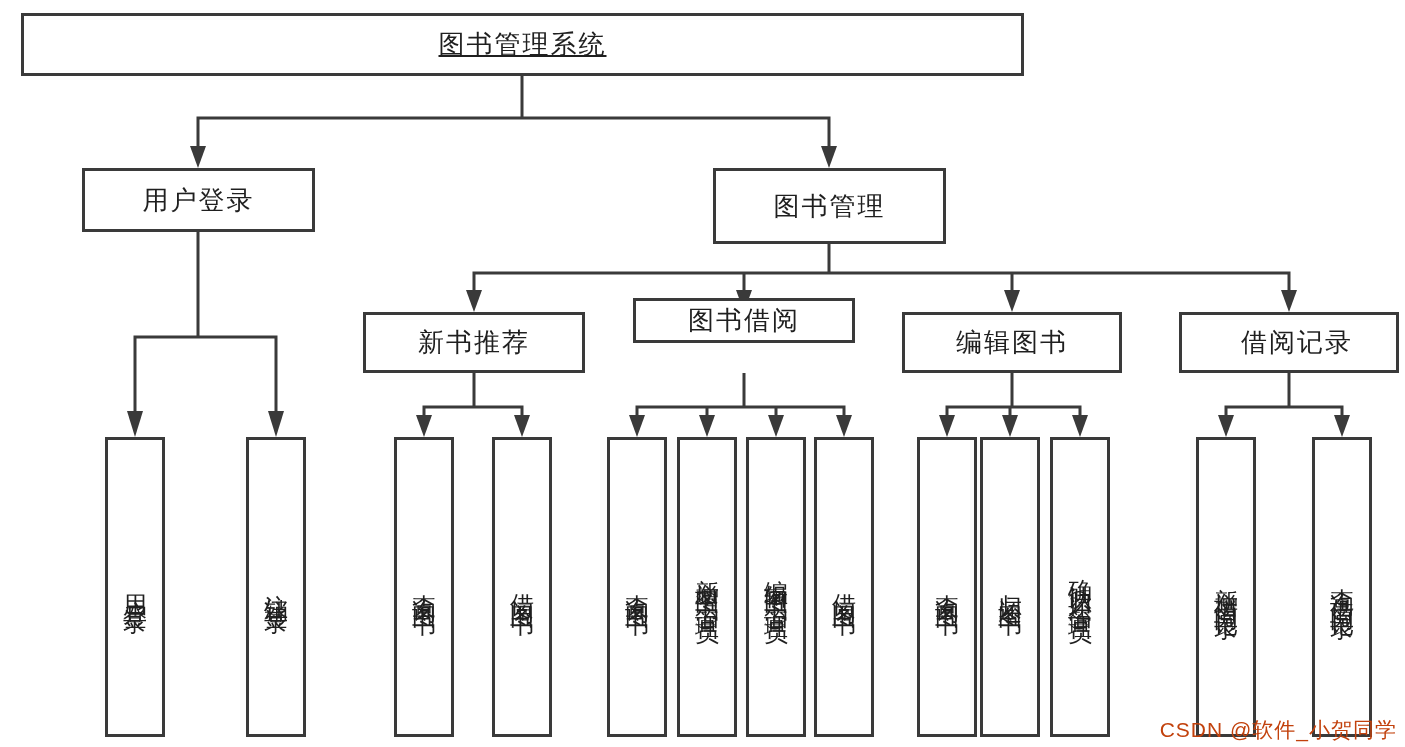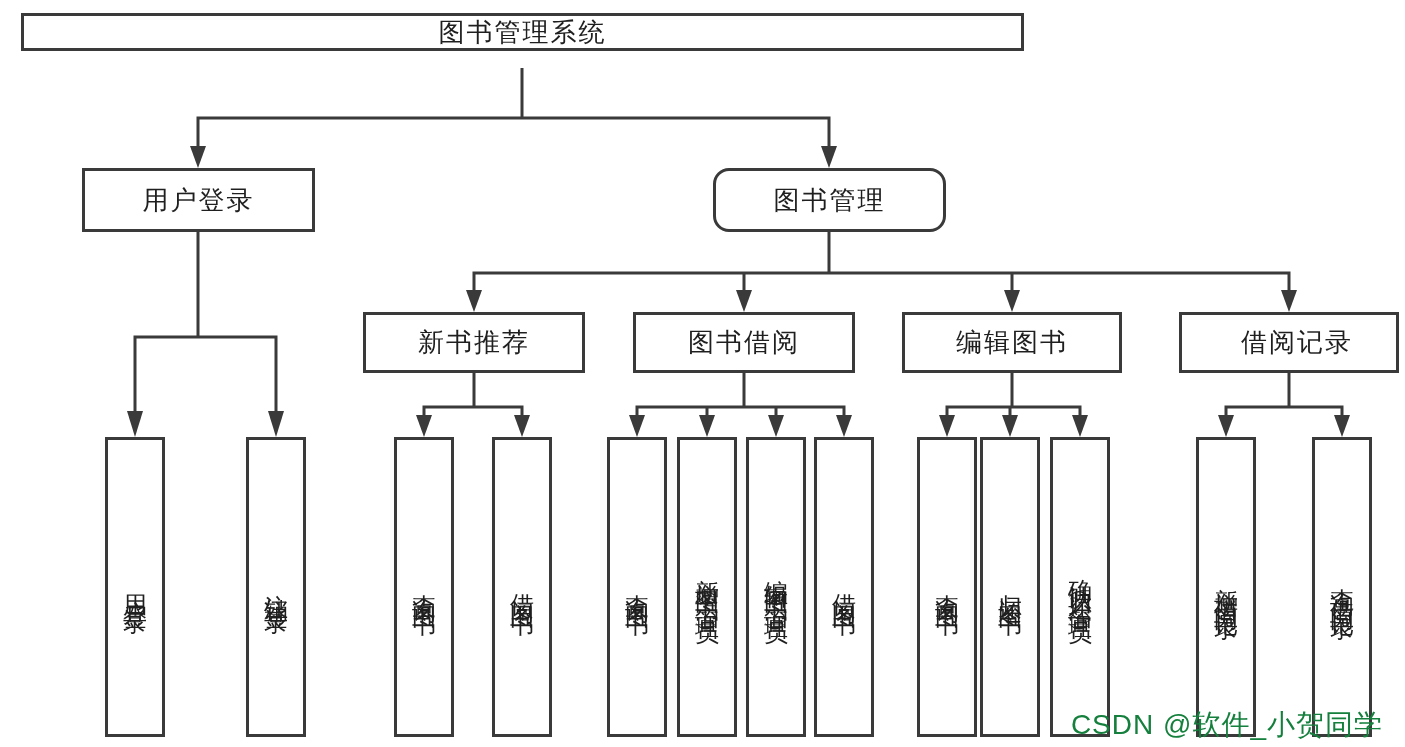--- a/index.html
+++ b/index.html
@@ -43,25 +43,25 @@
     align-items: center;
     justify-content: center;
     writing-mode: vertical-rl;
     text-orientation: mixed;
     font-size: 24px;
     letter-spacing: 6px;
     line-height: 1;
   }
   .watermark {
     position: absolute;
-    right: 22px;
+    right: 8px;
     bottom: 3px;
-    font-size: 28px;
+    font-size: 21px;
     letter-spacing: 1px;
-    color: #15803d;
+    color: #c2410c;
     z-index: 5;
     white-space: nowrap;
   }
 </style>
 </head>
 <body>
 
 <div class="stage">
 
   <svg class="connectors" viewBox="0 0 1405 747" xmlns="http://www.w3.org/2000/svg">
@@ -90,27 +90,27 @@
       <polygon points="768,415 784,415 776,437"></polygon>
       <polygon points="836,415 852,415 844,437"></polygon>
       <polygon points="939,415 955,415 947,437"></polygon>
       <polygon points="1002,415 1018,415 1010,437"></polygon>
       <polygon points="1072,415 1088,415 1080,437"></polygon>
       <polygon points="1218,415 1234,415 1226,437"></polygon>
       <polygon points="1334,415 1350,415 1342,437"></polygon>
     </g>
   </svg>
 
-  <div class="node root" style="left:21px; top:13px; width:1003px; height:38px;">图书管理系统</div>
+  <div class="node root" style="left:21px; top:13px; width:1003px; height:63px;text-decoration:underline;">图书管理系统</div>
 
   <div class="node" style="left:82px; top:168px; width:233px; height:64px;">用户登录</div>
-  <div class="node" style="left:713px; top:168px; width:233px; height:64px;border-radius:16px;">图书管理</div>
+  <div class="node" style="left:713px; top:168px; width:233px; height:76px;">图书管理</div>
 
   <div class="node" style="left:363px; top:312px; width:222px; height:61px;">新书推荐</div>
-  <div class="node" style="left:633px; top:312px; width:222px; height:61px;">图书借阅</div>
+  <div class="node" style="left:633px; top:298px; width:222px; height:45px;">图书借阅</div>
   <div class="node" style="left:902px; top:312px; width:220px; height:61px;">编辑图书</div>
   <div class="node" style="left:1179px; top:312px; width:220px; height:61px;padding-left:16px;">借阅记录</div>
 
   <div class="vnode" style="left:105px;">用户登录</div>
   <div class="vnode" style="left:246px;">注销登录</div>
 
   <div class="vnode" style="left:394px;">查询图书</div>
   <div class="vnode" style="left:492px;">借阅图书</div>
 
   <div class="vnode" style="left:607px;">查询图书</div>

